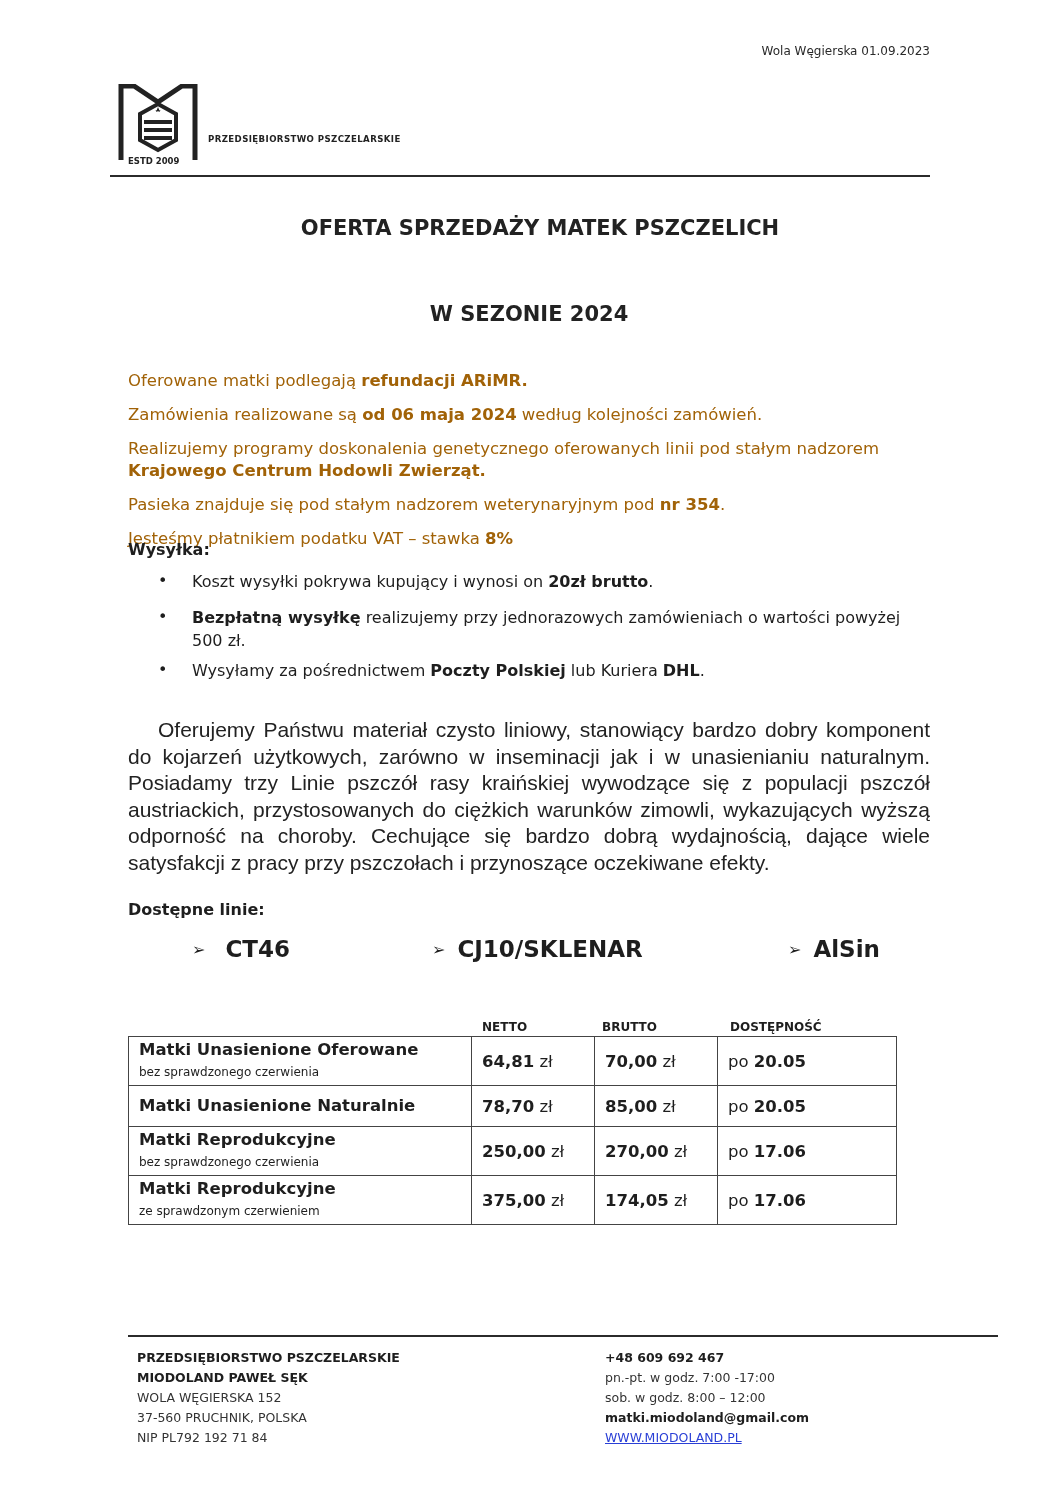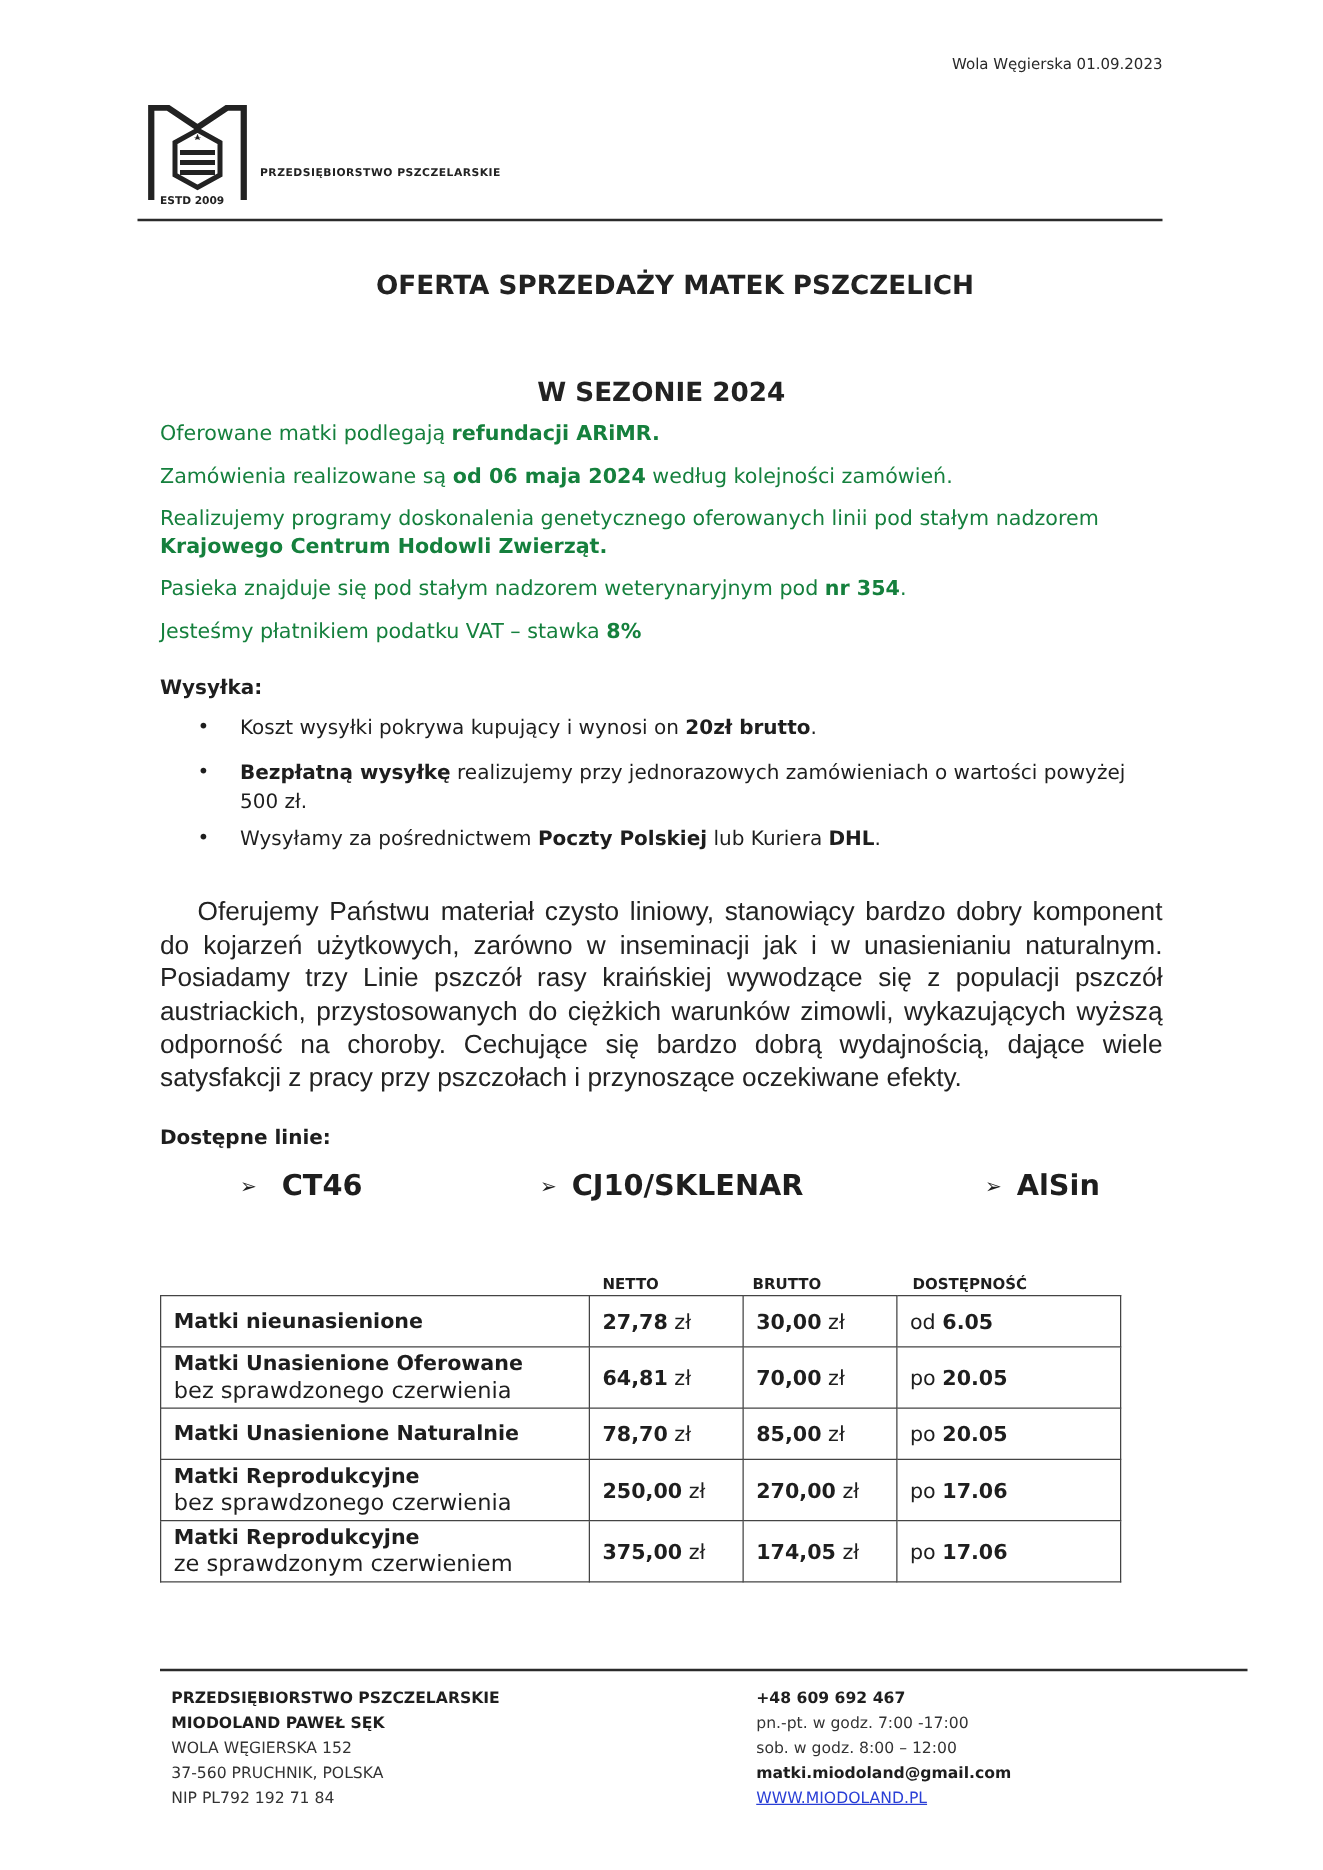--- a/index.html
+++ b/index.html
@@ -14,42 +14,42 @@
   .logo-name { left: 88px; top: 6px; font-size: 36px; font-weight: bold; letter-spacing: -0.5px; color: #222; }
   .logo-sub { left: 90px; top: 50px; font-size: 8.6px; font-weight: bold; letter-spacing: 0.4px; color: #222; white-space: nowrap; }
   .logo-estd { left: 10px; top: 72px; font-size: 8.5px; font-weight: bold; color: #222; }
 
   .hr-top { left: 110px; top: 175px; width: 820px; height: 2px; background: #2b2b2b; }
 
   .title { left: 0; width: 1058px; text-align: center; font-weight: bold; font-size: 21px; color: #222; }
   .t1 { top: 216px; padding-left: 11px; }
   .t2 { top: 262px; margin-top: 40px; }
 
-  .para { left: 128px; font-size: 16.5px; line-height: 22px; color: #15803d; width: 790px; }
+  .para { left: 128px; font-size: 16.5px; line-height: 22px; color: #a16207; width: 790px; margin-top: 34px; }
 
   .section-h { left: 128px; font-size: 16px; font-weight: bold; }
 
   .bullet { left: 158px; font-size: 16px; }
   .bullet-text { left: 192px; font-size: 16px; line-height: 23px; width: 740px; }
 
   .body-text { left: 128px; top: 717px; width: 802px; font-size: 21px; line-height: 26.5px;
                text-align: justify; font-family: "Liberation Sans", sans-serif; color: #222; }
 
   .lines-row { top: 936px; font-size: 23px; font-weight: bold; }
   .arrow { font-size: 16px; margin-right: 20px; font-weight: normal; position: relative; top: -2px; }
 
   .th { top: 1020px; font-size: 12px; font-weight: bold; }
 
   table.price { position: absolute; left: 128px; top: 1036px; border-collapse: collapse; width: 769px; }
   table.price td { border: 1.5px solid #444; font-size: 16.5px; padding: 0 10px; height: 40px; vertical-align: middle; color: #1e1e1e; }
   table.price td.name { width: 322px; }
   table.price td.n { width: 102px; }
   table.price td.br { width: 102px; }
   .name-main { font-weight: bold; font-size: 16.5px; display: block; line-height: 22px; }
-  .name-sub { font-size: 18px; display: block; line-height: 22px; }
+  .name-sub { font-size: 12px; display: block; line-height: 22px; }
   tr.tall td { height: 48px; }
 
   .hr-bot { left: 128px; top: 1335px; width: 870px; height: 2px; background: #2b2b2b; }
 
   .foot { font-size: 12.5px; line-height: 20px; color: #333; }
   .foot-l { left: 137px; top: 1348px; }
   .foot-r { left: 605px; top: 1348px; }
   .foot .b { color: #1e1e1e; }
   .foot a { color: #2a3fd6; text-decoration: underline; }
 </style>
@@ -124,28 +124,20 @@
 <div class="abs lines-row" style="left:788px">
   <span class="arrow" style="margin-right:12px">➢</span><span>AlSin</span>
 </div>
 
 <div class="abs th" style="left:482px">NETTO</div>
 <div class="abs th" style="left:602px">BRUTTO</div>
 <div class="abs th" style="left:730px">DOSTĘPNOŚĆ</div>
 
 <table class="price">
   <tbody>
-      <tr>
-    <td class="name">
-          <span class="name-main">Matki nieunasienione</span>
-        </td>
-    <td class="n"><b>27,78</b> <span>zł</span></td>
-    <td class="br"><b>30,00</b> <span>zł</span></td>
-    <td><span>od</span> <b>6.05</b></td>
-  </tr>
   <tr class="tall">
     <td class="name">
           <span class="name-main">Matki Unasienione Oferowane</span>
           <span class="name-sub">bez sprawdzonego czerwienia</span>
         </td>
     <td class="n"><b>64,81</b> <span>zł</span></td>
     <td class="br"><b>70,00</b> <span>zł</span></td>
     <td><span>po</span> <b>20.05</b></td>
   </tr>
   <tr>

